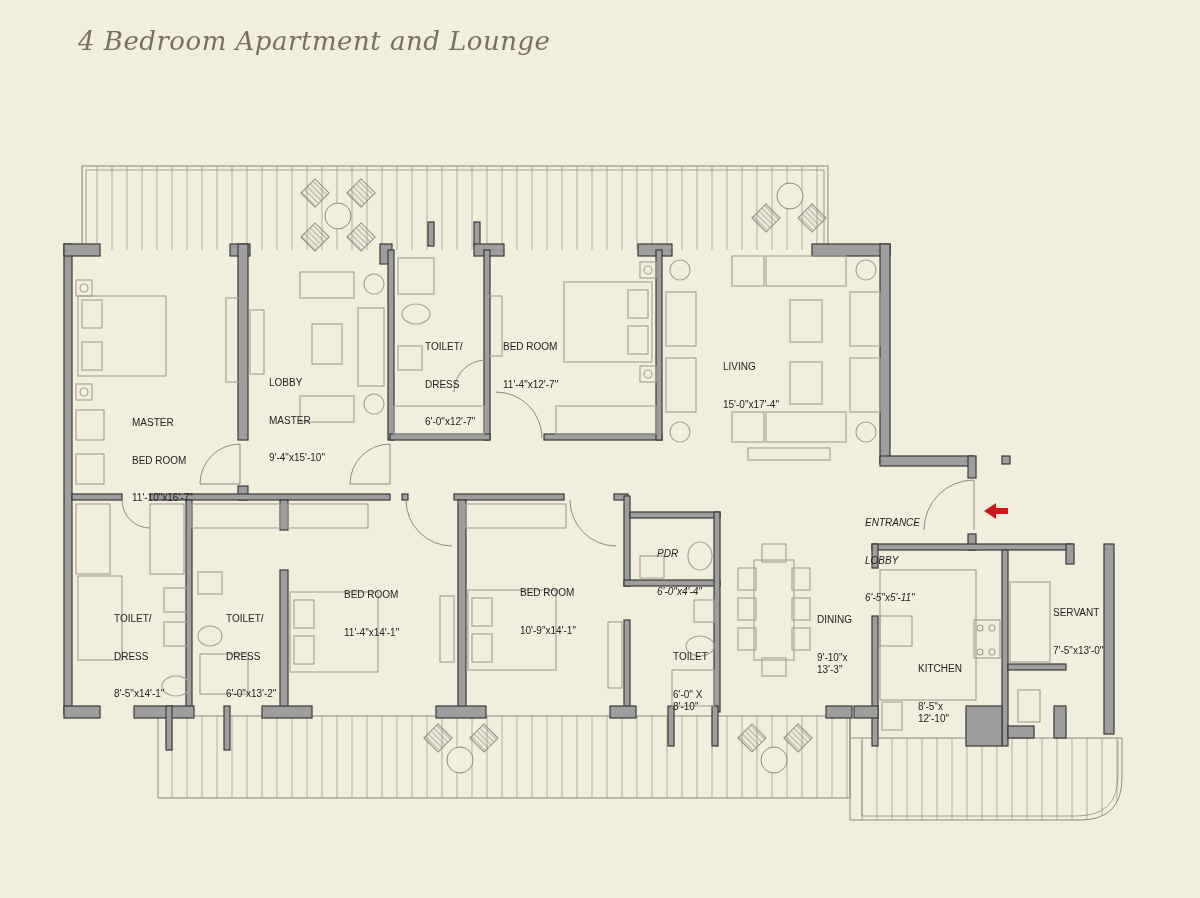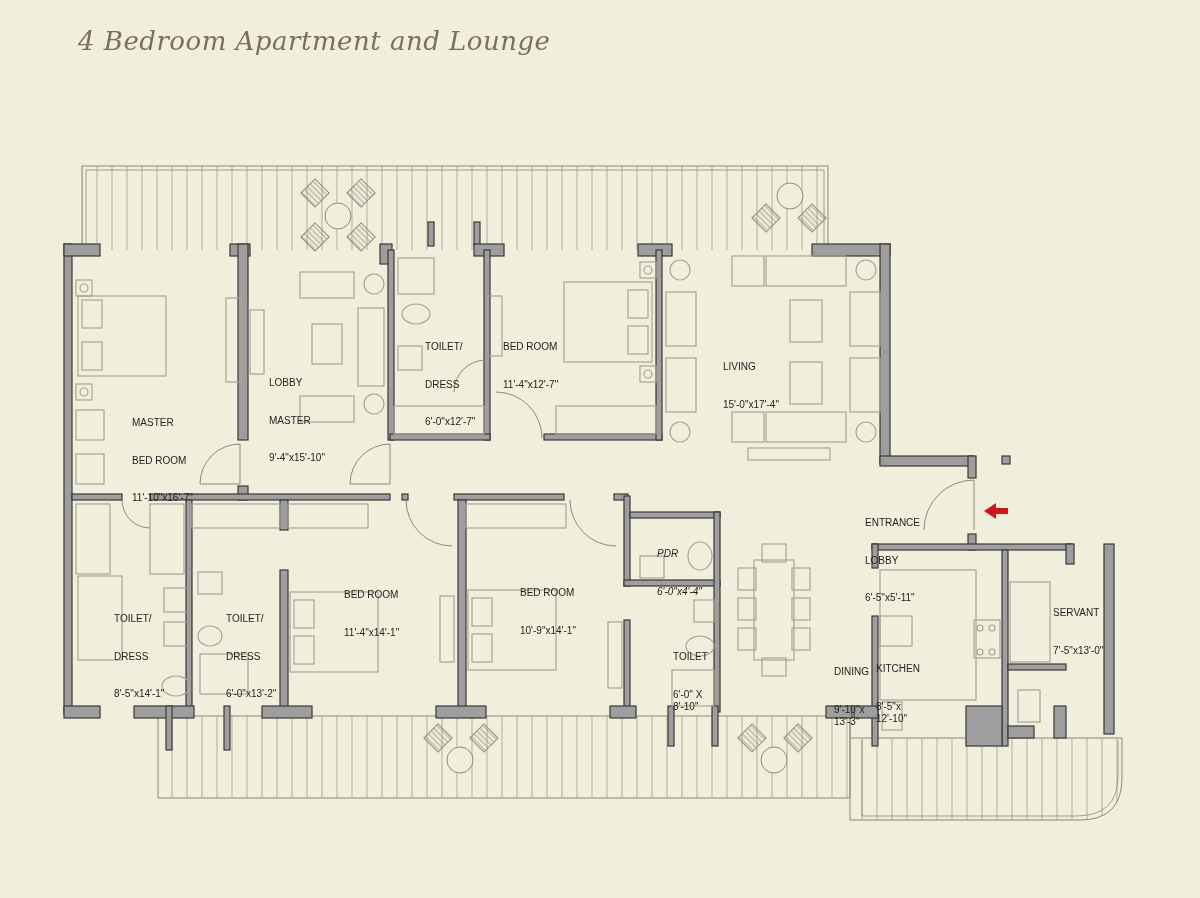--- a/index.html
+++ b/index.html
@@ -262,21 +262,21 @@
   <span>6'-0"x12'-7"</span>
 </div>
 <div class="label" style="left:503px; top:316px;">
   <span>BED ROOM</span>
   <span>11'-4"x12'-7"</span>
 </div>
 <div class="label" style="left:723px; top:336px;">
   <span>LIVING</span>
   <span>15'-0"x17'-4"</span>
 </div>
-<div class="label" style="left:865px; top:492px;">
+<div class="label" style="left:865px; top:492px;font-style:italic;">
   <span>ENTRANCE</span>
   <span>LOBBY</span>
   <span>6'-5"x5'-11"</span>
 </div>
 <div class="label" style="left:114px; top:588px;">
   <span>TOILET/</span>
   <span>DRESS</span>
   <span>8'-5"x14'-1"</span>
 </div>
 <div class="label" style="left:226px; top:588px;">
@@ -294,26 +294,26 @@
 </div>
 <div class="label" style="left:657px; top:523px;font-style:italic;">
   <span>PDR</span>
   <span>6'-0"x4'-4"</span>
 </div>
 <div class="label" style="left:645px; top:626px;margin-left:28px;">
   <span>TOILET</span>
   <span>6'-0" X
 8'-10"</span>
 </div>
-<div class="label" style="left:817px; top:641px;margin-left:17px;">
+<div class="label" style="left:817px; top:589px;">
   <span>DINING</span>
   <span>9'-10"x
 13'-3"</span>
 </div>
-<div class="label" style="left:876px; top:638px;">
+<div class="label" style="left:918px; top:638px;">
   <span>KITCHEN</span>
   <span>8'-5"x
 12'-10"</span>
 </div>
 <div class="label" style="left:1053px; top:582px;">
   <span>SERVANT</span>
   <span>7'-5"x13'-0"</span>
 </div>
 
 </body></html>

